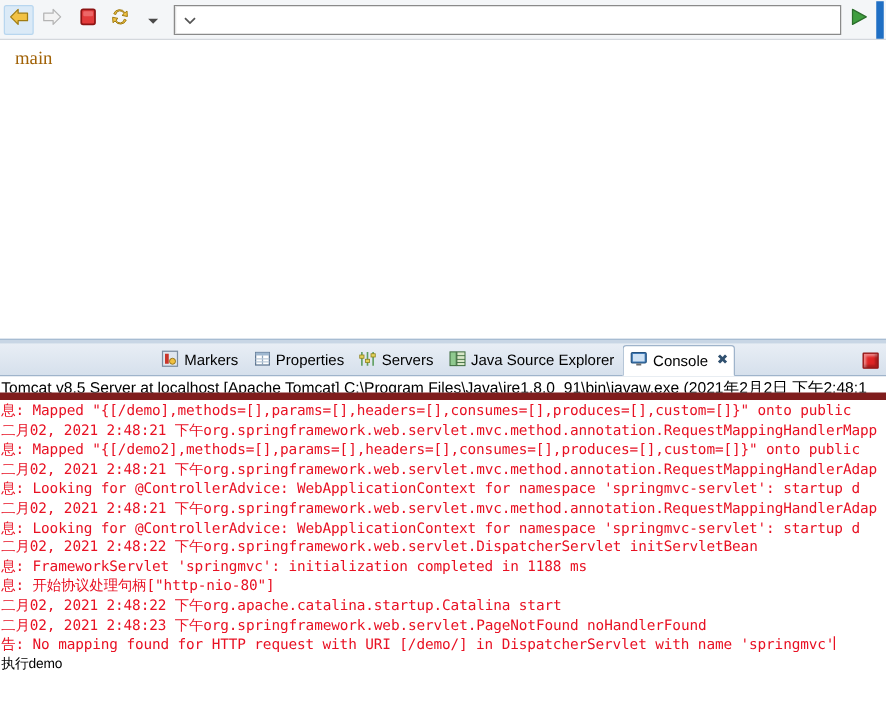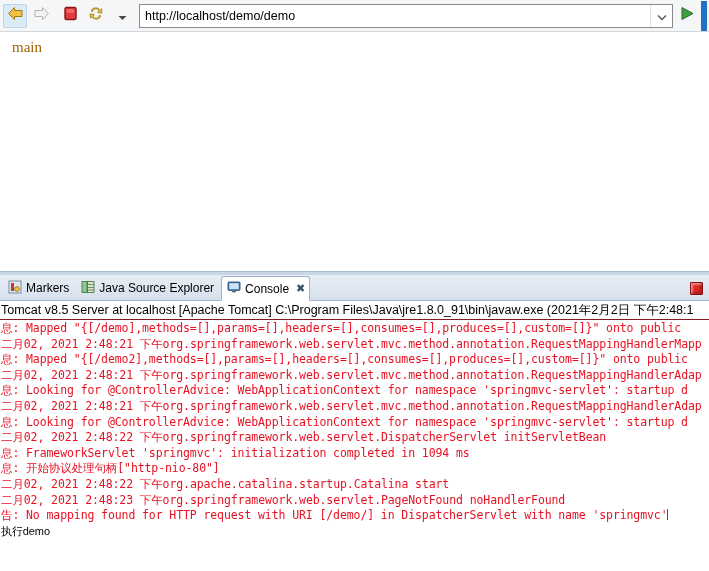--- a/index.html
+++ b/index.html
@@ -113,20 +113,21 @@
   }
 
   .tabbar {
     position: relative;
     height: 26px;
     background: linear-gradient(to bottom,#e8eef5 0%, #d6e0ec 100%);
     display: flex;
     align-items: flex-end;
     padding-left: 3px;
     border-bottom: 1px solid #9fb4cb;
+    justify-content: center;
   }
   .tab {
     height: 24px;
     display: flex;
     align-items: center;
     padding: 0 7px 0 5px;
     font-size: 12px;
     color: #000;
     white-space: nowrap;
     gap: 4px;
@@ -159,21 +160,21 @@
     width: 13px; height: 13px;
     background: #e02424;
     border: 1.5px solid #8d1414;
     border-radius: 1px;
     box-shadow: inset -2px -2px 2px rgba(0,0,0,.25), inset 2px 2px 2px rgba(255,255,255,.45);
   }
 
   .console-head {
     height: 19px;
     background: #ffffff;
-    border-bottom: 1px solid #7f1d1d;
+    border-bottom: 6px solid #7f1d1d;
     font-size: 12.5px;
     color: #000;
     white-space: nowrap;
     overflow: hidden;
     padding: 1px 0 0 1px;
     font-family: "Liberation Sans", sans-serif;
   }
 
   .console-body {
     position: relative;
@@ -253,21 +254,20 @@
 
     <div class="tb-btn">
       <span>
         <svg width="9" height="6" viewBox="0 0 9 6">
             <path d="M0.5 1 L4.5 5 L8.5 1 Z" fill="#4a4a4a"></path>
           </svg>
       </span>
     </div>
 
     <div class="url-wrap">
-      <div class="url-text" title="http://localhost/demo/demo">http://localhost/demo/demo</div>
       <div class="url-caret">
         <span>
           <svg width="10" height="7" viewBox="0 0 10 7">
             <path d="M1 1.5 L5 5.5 L9 1.5" fill="none" stroke="#555" stroke-width="1.4"></path>
           </svg>
         </span>
       </div>
     </div>
 
     <div class="go-btn">
@@ -294,21 +294,46 @@
         <span>
           <svg width="14" height="14" viewBox="0 0 14 14">
             <rect x="1" y="1" width="12" height="12" fill="#dfe6ee" stroke="#7c8da0"></rect>
             <rect x="3" y="3" width="3" height="8" fill="#c9352a"></rect>
             <circle cx="9" cy="9" r="2.4" fill="#f0c040" stroke="#8a6a12" stroke-width=".7"></circle>
           </svg>
         </span>
         <span class="tab-label">Markers</span>
       </div>
 
-
+      <div class="tab">
+        <span>
+          <svg width="14" height="14" viewBox="0 0 14 14">
+            <rect x="1.5" y="2" width="11" height="10" fill="#ffffff" stroke="#5f7792"></rect>
+            <rect x="1.5" y="2" width="11" height="2.4" fill="#9fb8d0"></rect>
+            <line x1="7" y1="4.4" x2="7" y2="12" stroke="#8ea5bb"></line>
+            <line x1="1.5" y1="7" x2="12.5" y2="7" stroke="#b9c9d8"></line>
+            <line x1="1.5" y1="9.5" x2="12.5" y2="9.5" stroke="#b9c9d8"></line>
+          </svg>
+        </span>
+        <span class="tab-label">Properties</span>
+      </div>
+
+      <div class="tab">
+        <span>
+          <svg width="14" height="14" viewBox="0 0 14 14">
+            <line x1="2.5" y1="1.5" x2="2.5" y2="12.5" stroke="#5f9e5f" stroke-width="1.3"></line>
+            <line x1="7" y1="1.5" x2="7" y2="12.5" stroke="#5f9e5f" stroke-width="1.3"></line>
+            <line x1="11.5" y1="1.5" x2="11.5" y2="12.5" stroke="#5f9e5f" stroke-width="1.3"></line>
+            <rect x="0.8" y="4" width="3.4" height="2.6" fill="#e3d35a" stroke="#8a7c14" stroke-width=".6"></rect>
+            <rect x="5.3" y="7.4" width="3.4" height="2.6" fill="#e3d35a" stroke="#8a7c14" stroke-width=".6"></rect>
+            <rect x="9.8" y="3" width="3.4" height="2.6" fill="#e3d35a" stroke="#8a7c14" stroke-width=".6"></rect>
+          </svg>
+        </span>
+        <span class="tab-label">Servers</span>
+      </div>
 
       <div class="tab">
         <span>
           <svg width="14" height="14" viewBox="0 0 14 14">
             <rect x="1" y="1.5" width="5" height="11" fill="#8fc98f" stroke="#3c6b3c" stroke-width=".8"></rect>
             <rect x="6.5" y="1.5" width="6.5" height="11" fill="#d8e7c8" stroke="#3c6b3c" stroke-width=".8"></rect>
             <line x1="6.5" y1="4.5" x2="13" y2="4.5" stroke="#3c6b3c" stroke-width=".7"></line>
             <line x1="6.5" y1="7.5" x2="13" y2="7.5" stroke="#3c6b3c" stroke-width=".7"></line>
             <line x1="6.5" y1="10" x2="13" y2="10" stroke="#3c6b3c" stroke-width=".7"></line>
           </svg>
@@ -338,21 +363,21 @@
 
     <div class="console-body">
       <div class="cline">息: Mapped "{[/demo],methods=[],params=[],headers=[],consumes=[],produces=[],custom=[]}" onto public </div>
       <div class="cline">二月02, 2021 2:48:21 下午org.springframework.web.servlet.mvc.method.annotation.RequestMappingHandlerMapp</div>
       <div class="cline">息: Mapped "{[/demo2],methods=[],params=[],headers=[],consumes=[],produces=[],custom=[]}" onto public</div>
       <div class="cline">二月02, 2021 2:48:21 下午org.springframework.web.servlet.mvc.method.annotation.RequestMappingHandlerAdap</div>
       <div class="cline">息: Looking for @ControllerAdvice: WebApplicationContext for namespace 'springmvc-servlet': startup d</div>
       <div class="cline">二月02, 2021 2:48:21 下午org.springframework.web.servlet.mvc.method.annotation.RequestMappingHandlerAdap</div>
       <div class="cline">息: Looking for @ControllerAdvice: WebApplicationContext for namespace 'springmvc-servlet': startup d</div>
       <div class="cline">二月02, 2021 2:48:22 下午org.springframework.web.servlet.DispatcherServlet initServletBean</div>
-      <div class="cline">息: FrameworkServlet 'springmvc': initialization completed in 1094 ms</div>
+      <div class="cline">息: FrameworkServlet 'springmvc': initialization completed in 1188 ms</div>
       <div class="cline">息: 开始协议处理句柄["http-nio-80"]</div>
       <div class="cline">二月02, 2021 2:48:22 下午org.apache.catalina.startup.Catalina start</div>
       <div class="cline">二月02, 2021 2:48:23 下午org.springframework.web.servlet.PageNotFound noHandlerFound</div>
       <div class="cline warn"><span>告: No mapping found for HTTP request with URI [/demo/] in DispatcherServlet with name 'springmvc'</span><span class="caret-bar"></span></div>
       <div class="cline plain">执行demo</div>
 
     </div>
   </div>
 
 </div>

